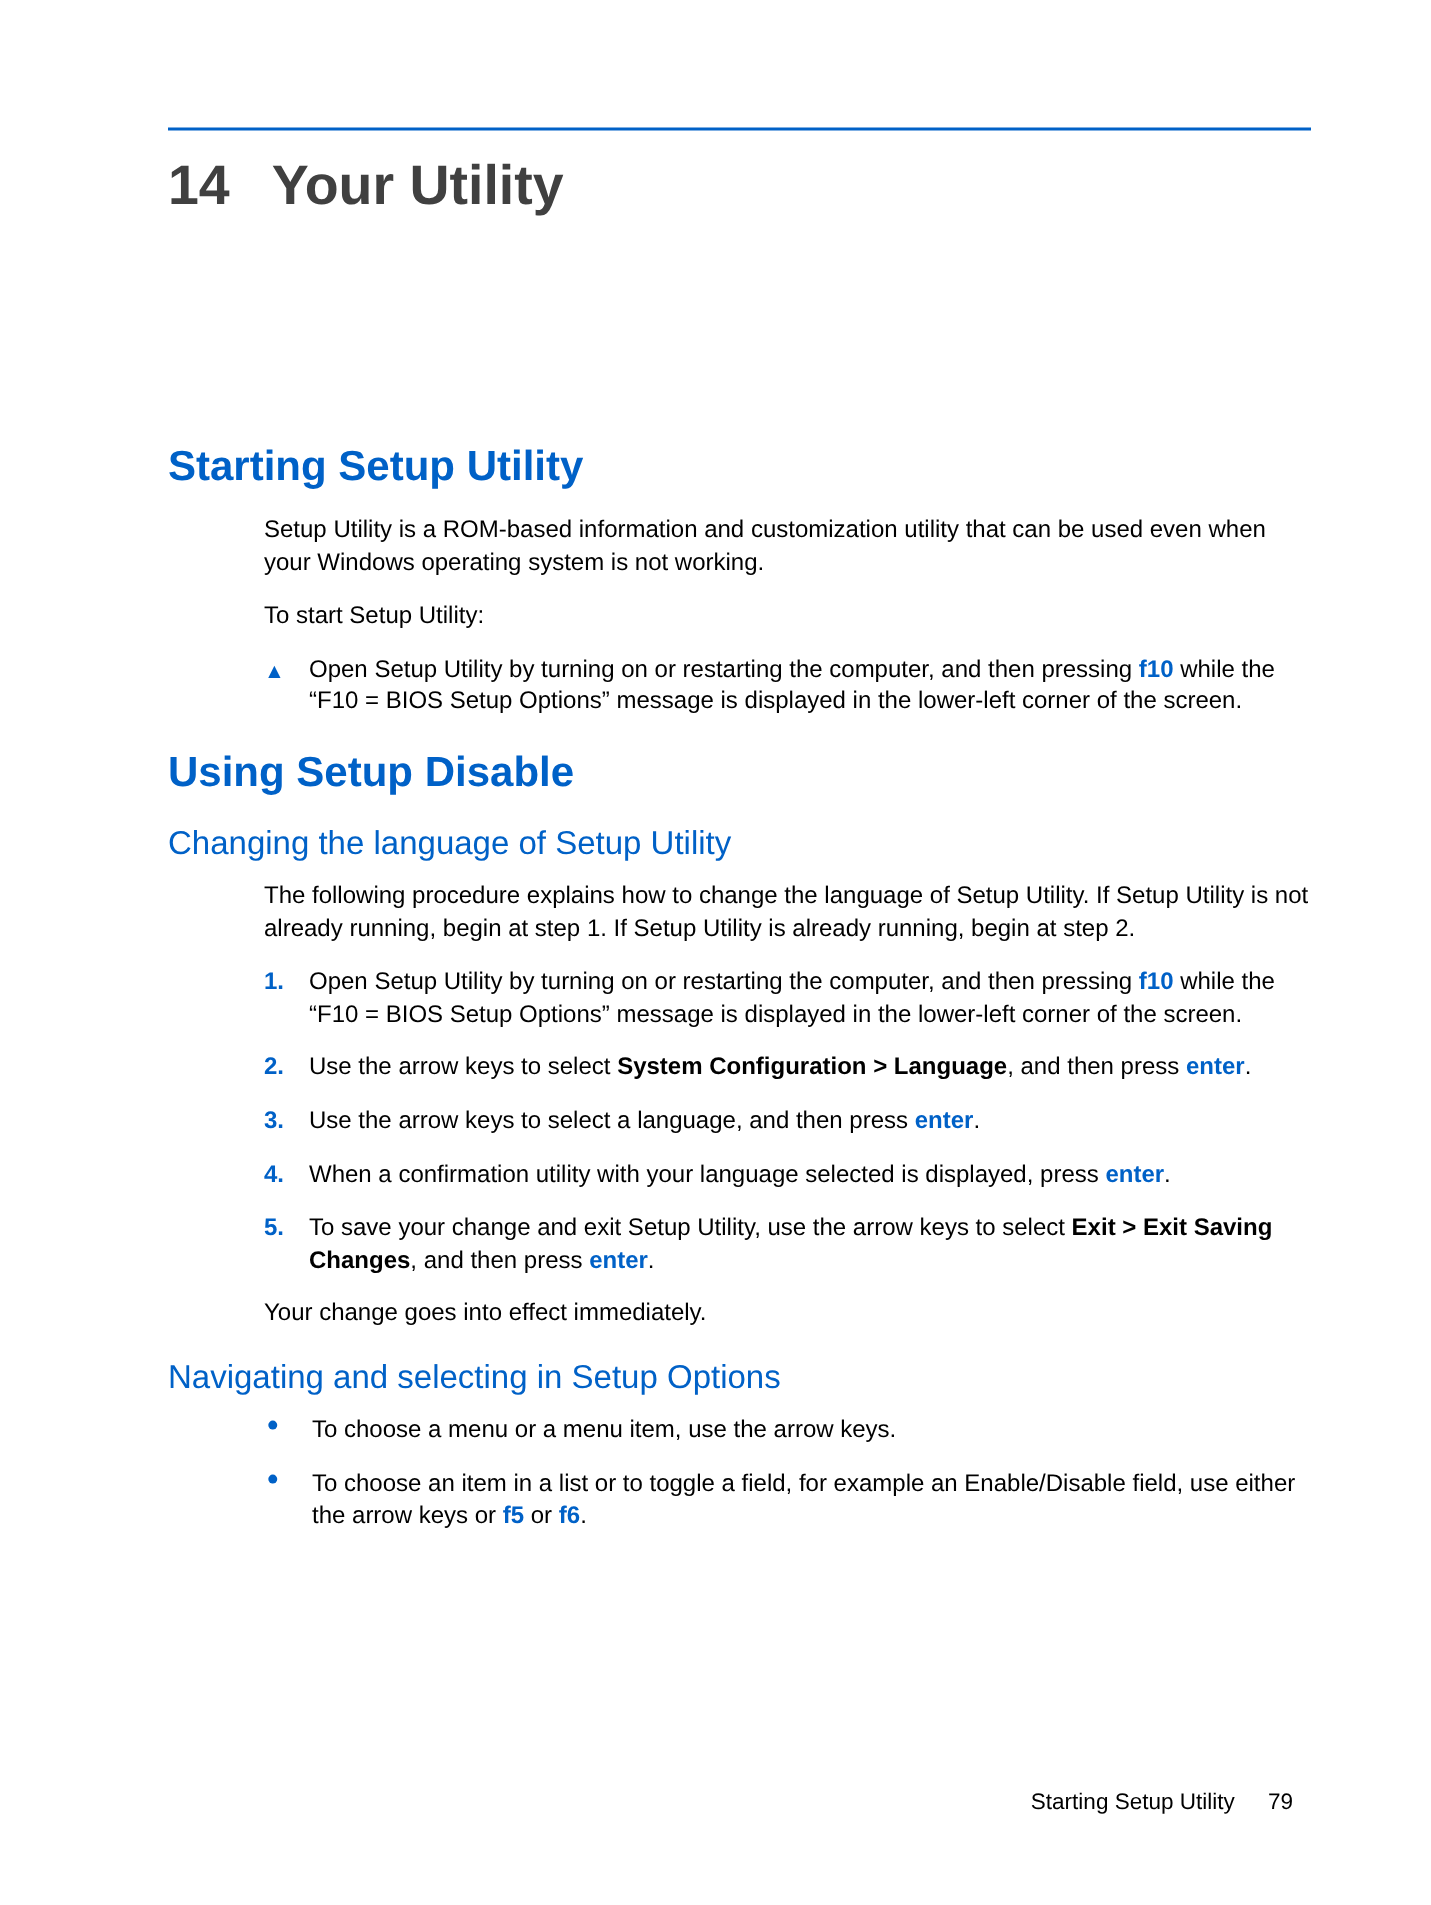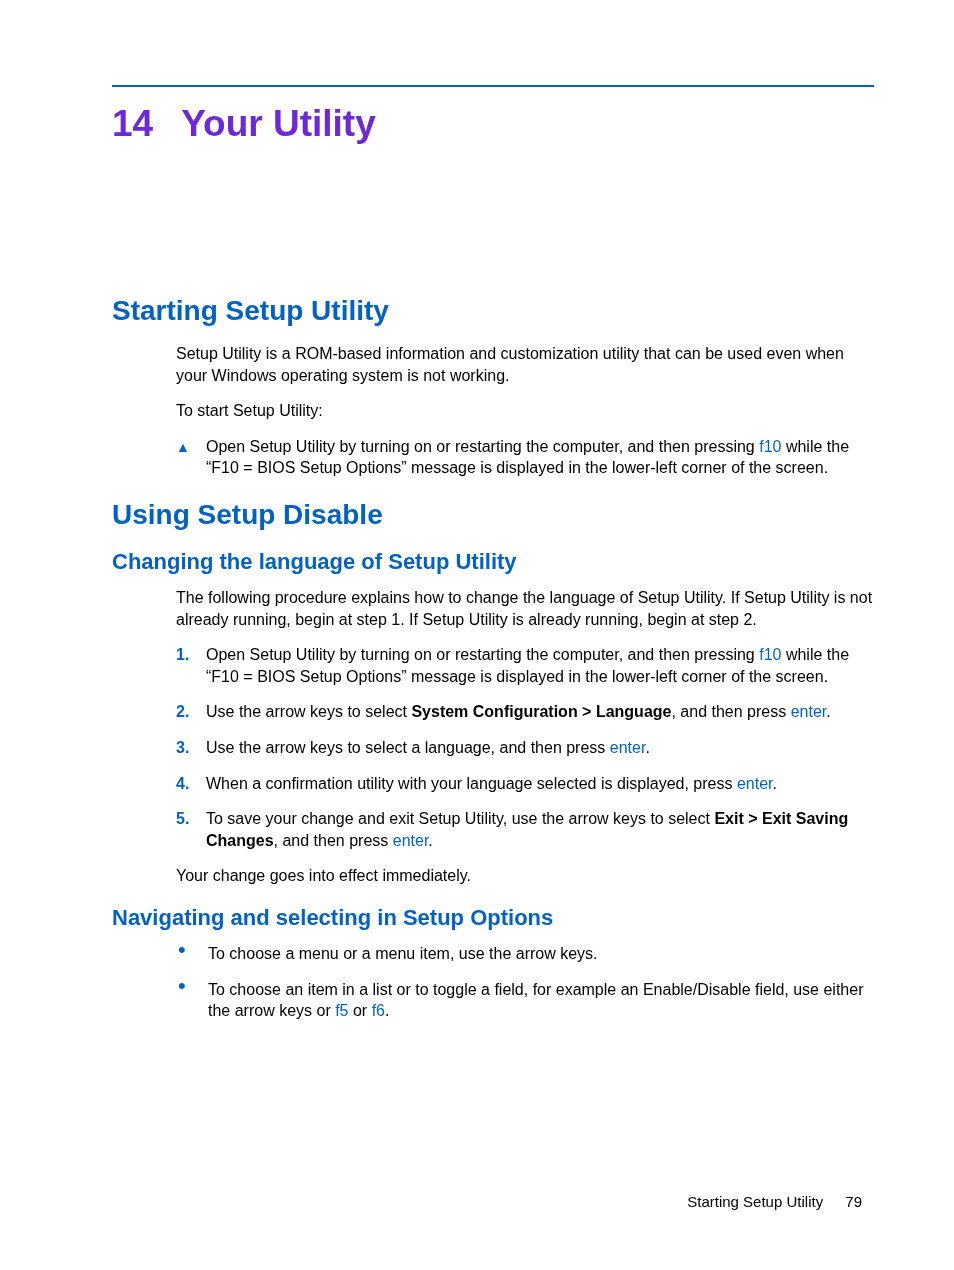--- a/index.html
+++ b/index.html
@@ -18,34 +18,34 @@
     position: relative;
     height: 100%;
   }
   .rule {
     border-top: 2.5px solid #0061c7;
     margin-bottom: 16px;
   }
   .chapter-title {
     font-size: 37px;
     font-weight: bold;
-    color: #6d28d9;
+    color: #404040;
     margin: 0 0 150px 0;
     display: flex;
     gap: 28px;
   }
   .section-title {
     font-size: 28px;
     font-weight: bold;
     color: #0061c7;
     margin: 0 0 16px 0;
   }
   .subsection-title {
     font-size: 22px;
-    font-weight: bold;
+    font-weight: normal;
     color: #0061c7;
     margin: 18px 0 12px 0;
   }
   .body-block {
     margin-left: 64px;
     font-size: 16px;
     line-height: 1.35;
   }
   .body-block p {
     margin: 0 0 14px 0;
@@ -77,21 +77,21 @@
     font-weight: bold;
   }
   .bullet-item .marker {
     flex: 0 0 30px;
     color: #0061c7;
     font-size: 22px;
     line-height: 14px;
     text-align: left;
     padding-left: 2px;
   }
-  .key { color: #0061c7; }
+  .key { color: #0061c7; font-weight: bold; }
   .bold { font-weight: bold; }
   .footer {
     position: absolute;
     bottom: 60px;
     right: 92px;
     font-size: 15px;
   }
   .footer .pnum { margin-left: 18px; }
 </style>
 </head>

